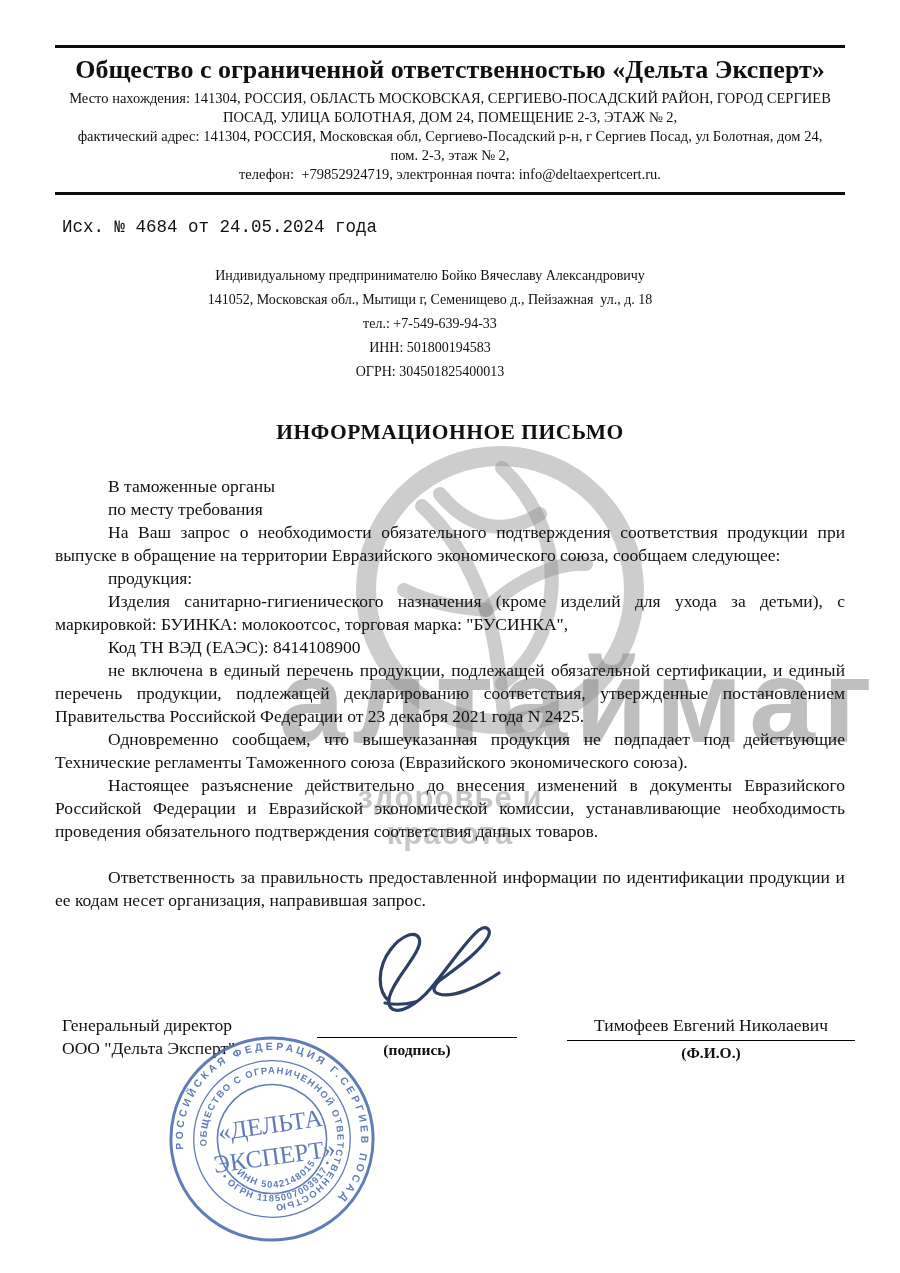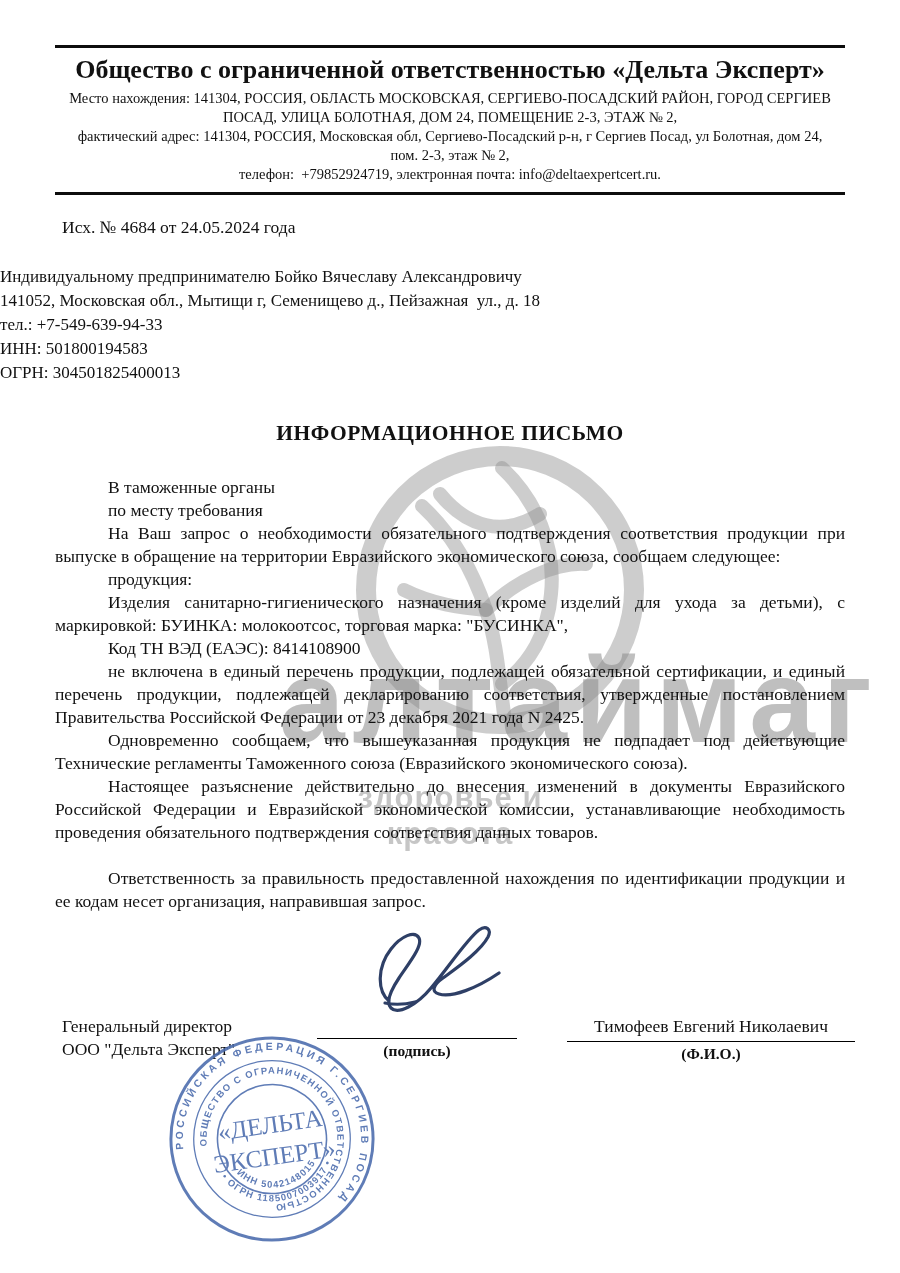--- a/index.html
+++ b/index.html
@@ -21,25 +21,25 @@
     text-align:center;
   }
   .company-name{
     font-size:26px;font-weight:bold;line-height:32px;margin:2px 0 3px 0;
   }
   .addr-line{
     font-size:14.5px;line-height:19px;white-space:pre-wrap;
   }
   
   .ref-line{
-    margin:22px 55px 0 62px;font-size:17.5px;
+    margin:22px 55px 0 62px;font-size:17.5px;font-family:Liberation Mono, monospace;
   }
   .recipient{
-    margin:27px 40px 0 0;text-align:left;
-    font-size:17px;line-height:24px;
+    margin:27px 40px 0 0;text-align:center;
+    font-size:14px;line-height:24px;
   }
   .recipient div{white-space:pre-wrap;}
   
   .doc-title{
     margin-top:36px;text-align:center;
     font-size:21.5px;font-weight:bold;letter-spacing:.5px;
   }
   
   .body-text{
     margin:30px 55px 0 55px;
@@ -125,21 +125,21 @@
     <div class="body-text">
       <p>В таможенные органы</p>
       <p>по месту требования</p>
       <p>На Ваш запрос о необходимости обязательного подтверждения соответствия продукции при выпуске в обращение на территории Евразийского экономического союза, сообщаем следующее:</p>
       <p>продукция:</p>
       <p>Изделия санитарно-гигиенического назначения (кроме изделий для ухода за детьми), с маркировкой: БУИНКА: молокоотсос, торговая марка: "БУСИНКА",</p>
       <p>Код ТН ВЭД (ЕАЭС): 8414108900</p>
       <p>не включена в единый перечень продукции, подлежащей обязательной сертификации, и единый перечень продукции, подлежащей декларированию соответствия, утвержденные постановлением Правительства Российской Федерации от 23 декабря 2021 года N 2425.</p>
       <p>Одновременно сообщаем, что вышеуказанная продукция не подпадает под действующие Технические регламенты Таможенного союза (Евразийского экономического союза).</p>
       <p>Настоящее разъяснение действительно до внесения изменений в документы Евразийского Российской Федерации и Евразийской экономической комиссии, устанавливающие необходимость проведения обязательного подтверждения соответствия данных товаров.</p>
-      <p class="gap">Ответственность за правильность предоставленной нахождения по идентификации продукции и ее кодам несет организация, направившая запрос.</p>
+      <p class="gap">Ответственность за правильность предоставленной информации по идентификации продукции и ее кодам несет организация, направившая запрос.</p>
     </div>
 
     <div class="sign-row">
       <div class="sign-left">
         <div>Генеральный директор</div>
         <div>ООО "Дельта Эксперт"</div>
       </div>
       <div class="sign-center">
         <div class="sign-line"></div>
         <div class="caption">(подпись)</div>

